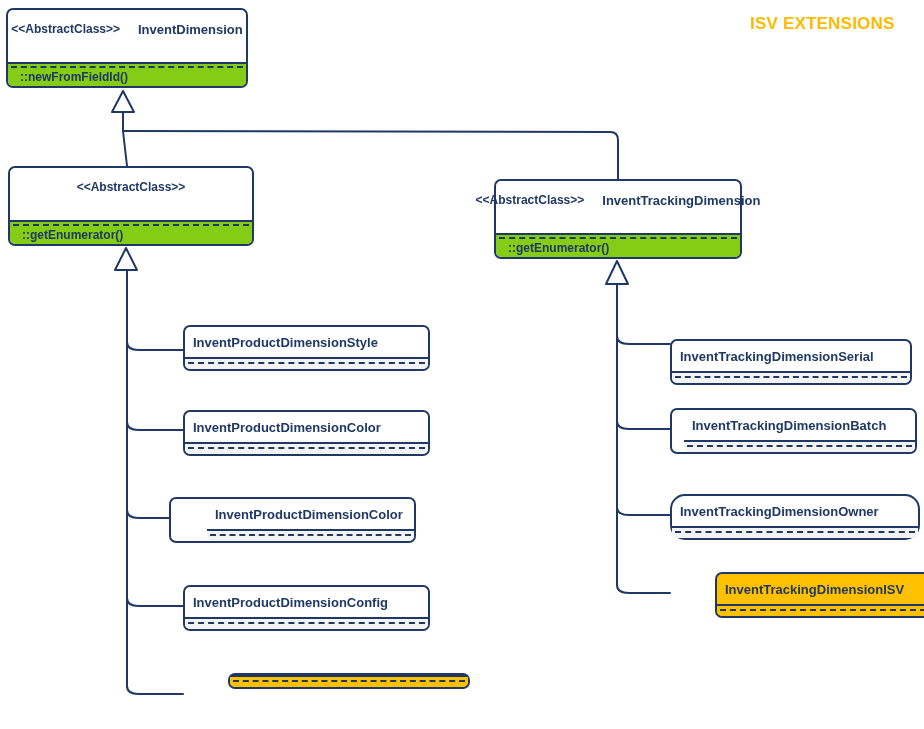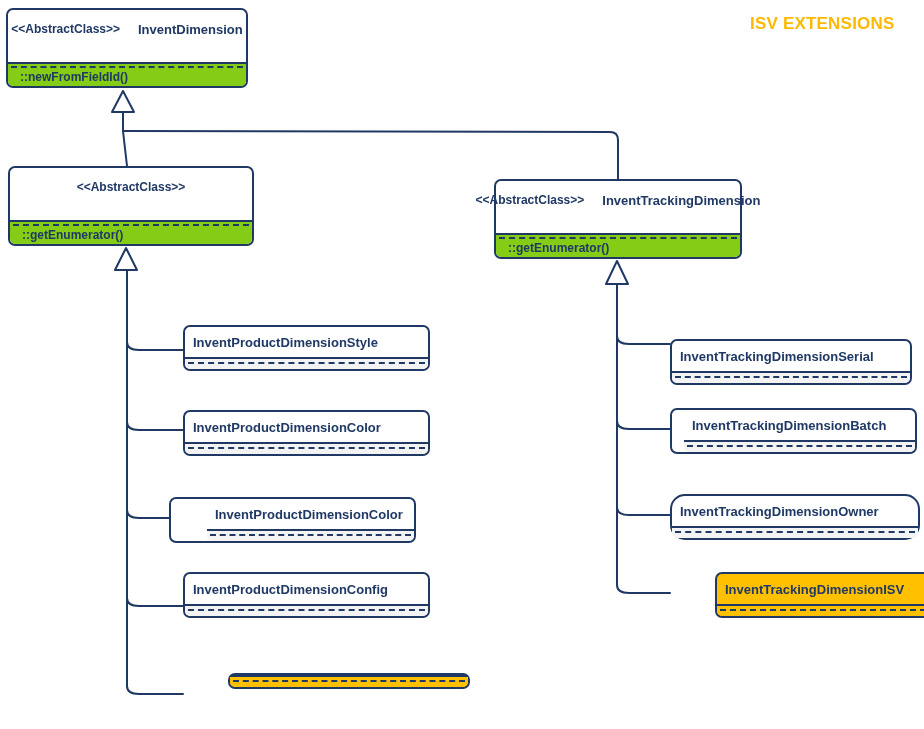--- a/index.html
+++ b/index.html
@@ -140,21 +140,21 @@
     </div>
   </div>
 
   <div class="uml-box child" style="left:169px;top:497px;width:247px;padding-left:36px;">
     <div class="child-title">InventProductDimensionColor</div>
     <div class="strip">
       <div class="dash"></div>
     </div>
   </div>
 
-  <div class="uml-box child" style="left:183px;top:572px;width:247px;">
+  <div class="uml-box child" style="left:183px;top:585px;width:247px;">
     <div class="child-title">InventProductDimensionConfig</div>
     <div class="strip">
       <div class="dash"></div>
     </div>
   </div>
 
   <div class="uml-box child isv" style="left:183px;top:673px;width:242px;">
     <div class="strip">
       <div class="dash"></div>
     </div>

